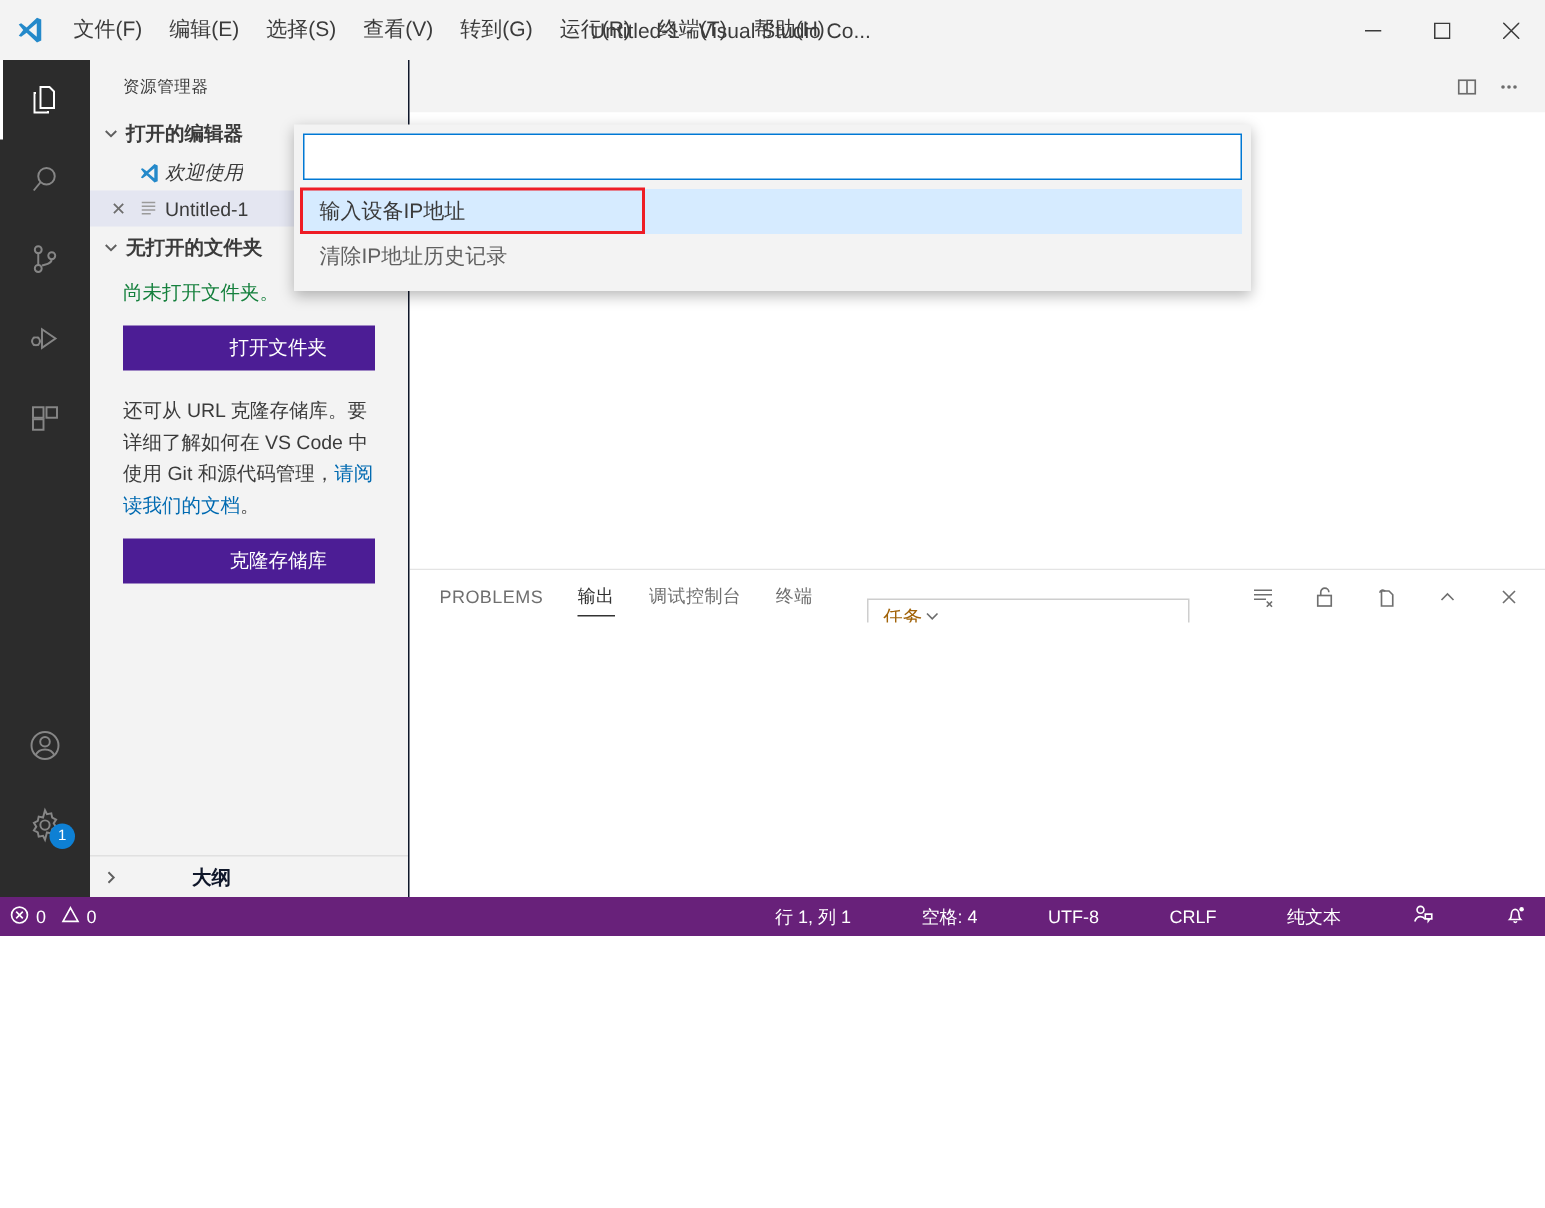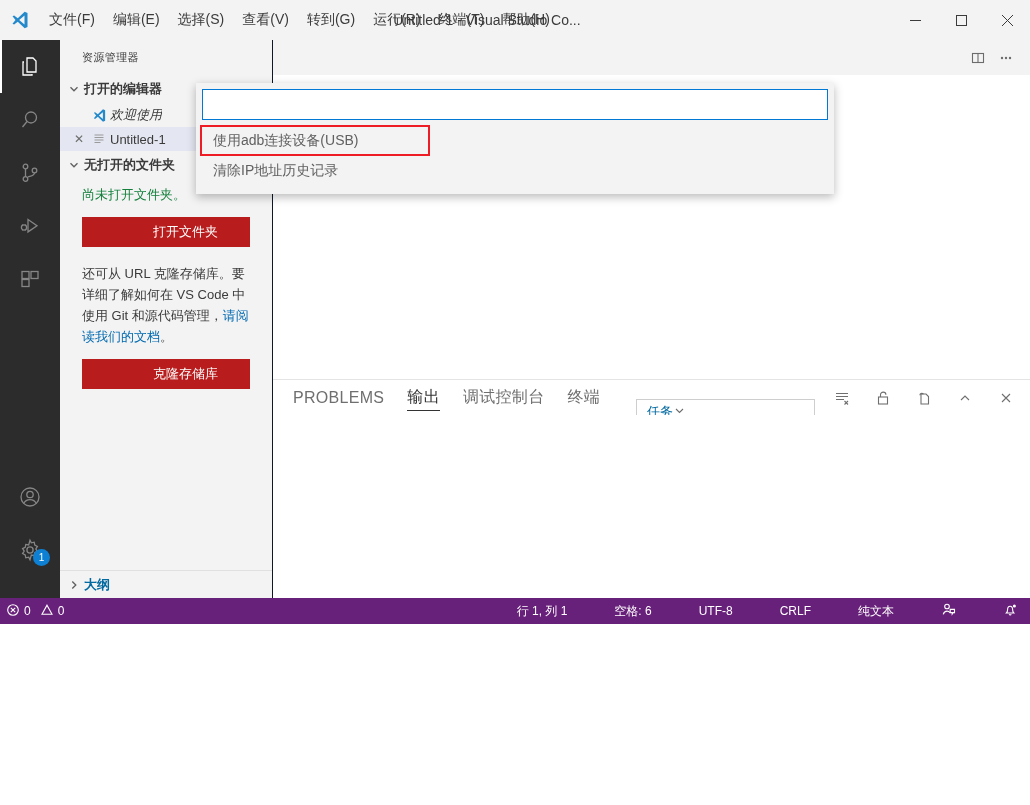--- a/index.html
+++ b/index.html
@@ -130,38 +130,39 @@
 
   .empty-msg {
     padding: 6px 22px 0 22px;
     font-size: 13px; color: #15803d;
     line-height: 20px;
   }
   .side-btn {
     display: block;
     margin: 12px 22px;
     height: 30px; line-height: 30px;
-    background: #b91c1c; color: #ffffff;
+    background: #4c1d95; color: #ffffff;
     font-size: 13px; text-align: center;
     border: none; width: calc(100% - 44px);
     font-family: inherit;
     cursor: pointer;
     padding-left: 39px;
   }
   .side-para {
     padding: 4px 22px 0 22px;
     font-size: 13px; color: #3b3b3b; line-height: 21px;
   }
   .side-link { color: #006ab1; text-decoration: none; }
   .sidebar-spacer { flex: 1; }
   .outline-header {
     height: 28px; display: flex; align-items: center;
     padding-left: 6px;
-    font-size: 13px; font-weight: bold; color: #0369a1;
+    font-size: 13px; font-weight: bold; color: #0f172a;
     border-top: 1px solid #e0e0e0;
+    gap: 44px;
   }
 
   
   .main-col { flex: 1; display: flex; flex-direction: column; min-width: 0; }
   .editor-top {
     height: 35px; min-height: 35px;
     background: #f3f3f3;
     display: flex; align-items: center; justify-content: flex-end;
     padding-right: 10px;
     position: relative;
@@ -182,40 +183,40 @@
     background: #ffffff;
     border-top: 1px solid #e4e4e4;
     display: flex; flex-direction: column;
   }
   .panel-header {
     height: 35px; min-height: 35px;
     display: flex; align-items: center;
     padding-left: 20px;
   }
   .panel-tab {
-    font-size: 16px; color: #6f6f6f;
+    font-size: 12px; color: #6f6f6f;
     margin-right: 23px;
     height: 35px; display: flex; align-items: center;
     position: relative;
     letter-spacing: .3px;
     white-space: nowrap;
   }
   .panel-tab.active { color: #333333; }
   .panel-tab.active::after {
     content: ""; position: absolute; left: 0; right: 0; bottom: 4px;
     height: 1px; background: #333333;
   }
   .panel-select {
     margin-left: 13px;
     width: 215px; height: 26px;
     border: 1px solid #cecece;
     background: #ffffff;
     display: flex; align-items: center; 
     padding: 0 8px 0 10px;
-    font-size: 13px; color: #0369a1; margin-top: 29px;
+    font-size: 13px; color: #a16207; margin-top: 29px;
   }
   .panel-actions {
     margin-left: auto; display: flex; align-items: center;
     padding-right: 10px;
   }
   .panel-act {
     width: 28px; height: 28px; margin-left: 13px;
     display: flex; align-items: center; justify-content: center;
     color: #6f6f6f;
   }
@@ -522,21 +523,21 @@
         </div>
         <div class="panel-body"></div>
       </div>
     </div>
 
     <div class="quickpick">
       <div class="qp-input-wrap">
         <input class="qp-input" type="text" value="" style="">
       </div>
       <div class="qp-list">
-        <div class="qp-row">使用adb连接设备(USB)</div>
+        <div class="qp-row focused">输入设备IP地址</div>
         <div class="qp-row">清除IP地址历史记录</div>
       </div>
       <div class="qp-bottom-pad"></div>
     </div>
 
     <div class="annot-box"></div>
 
   </div>
 
   <div class="statusbar">
@@ -552,21 +553,21 @@
         <span style="margin-left:5px">
           <svg width="14" height="14" viewBox="0 0 14 14" fill="none" stroke="#ffffff" stroke-width="1.1">
             <path d="M7 2.2l5 9H2z"></path>
           </svg>
         </span>
         <span>0</span>
       </div>
     </div>
     <div class="status-right">
       <div class="status-item">行 1, 列 1</div>
-      <div class="status-item">空格: 6</div>
+      <div class="status-item">空格: 4</div>
       <div class="status-item">UTF-8</div>
       <div class="status-item">CRLF</div>
       <div class="status-item">纯文本</div>
       <div class="status-item">
         <span>
           <svg width="15" height="15" viewBox="0 0 15 15" fill="none" stroke="#ffffff" stroke-width="1.1">
             <circle cx="6" cy="4.5" r="2.3"></circle>
             <path d="M2.2 12.4c.7-2.2 2-3.3 3.8-3.3 1.2 0 2.2.5 3 1.5"></path>
             <path d="M9.2 7.4h4.3v3.2h-1.3l-1 1.4v-1.4H9.2z"></path>
           </svg>

